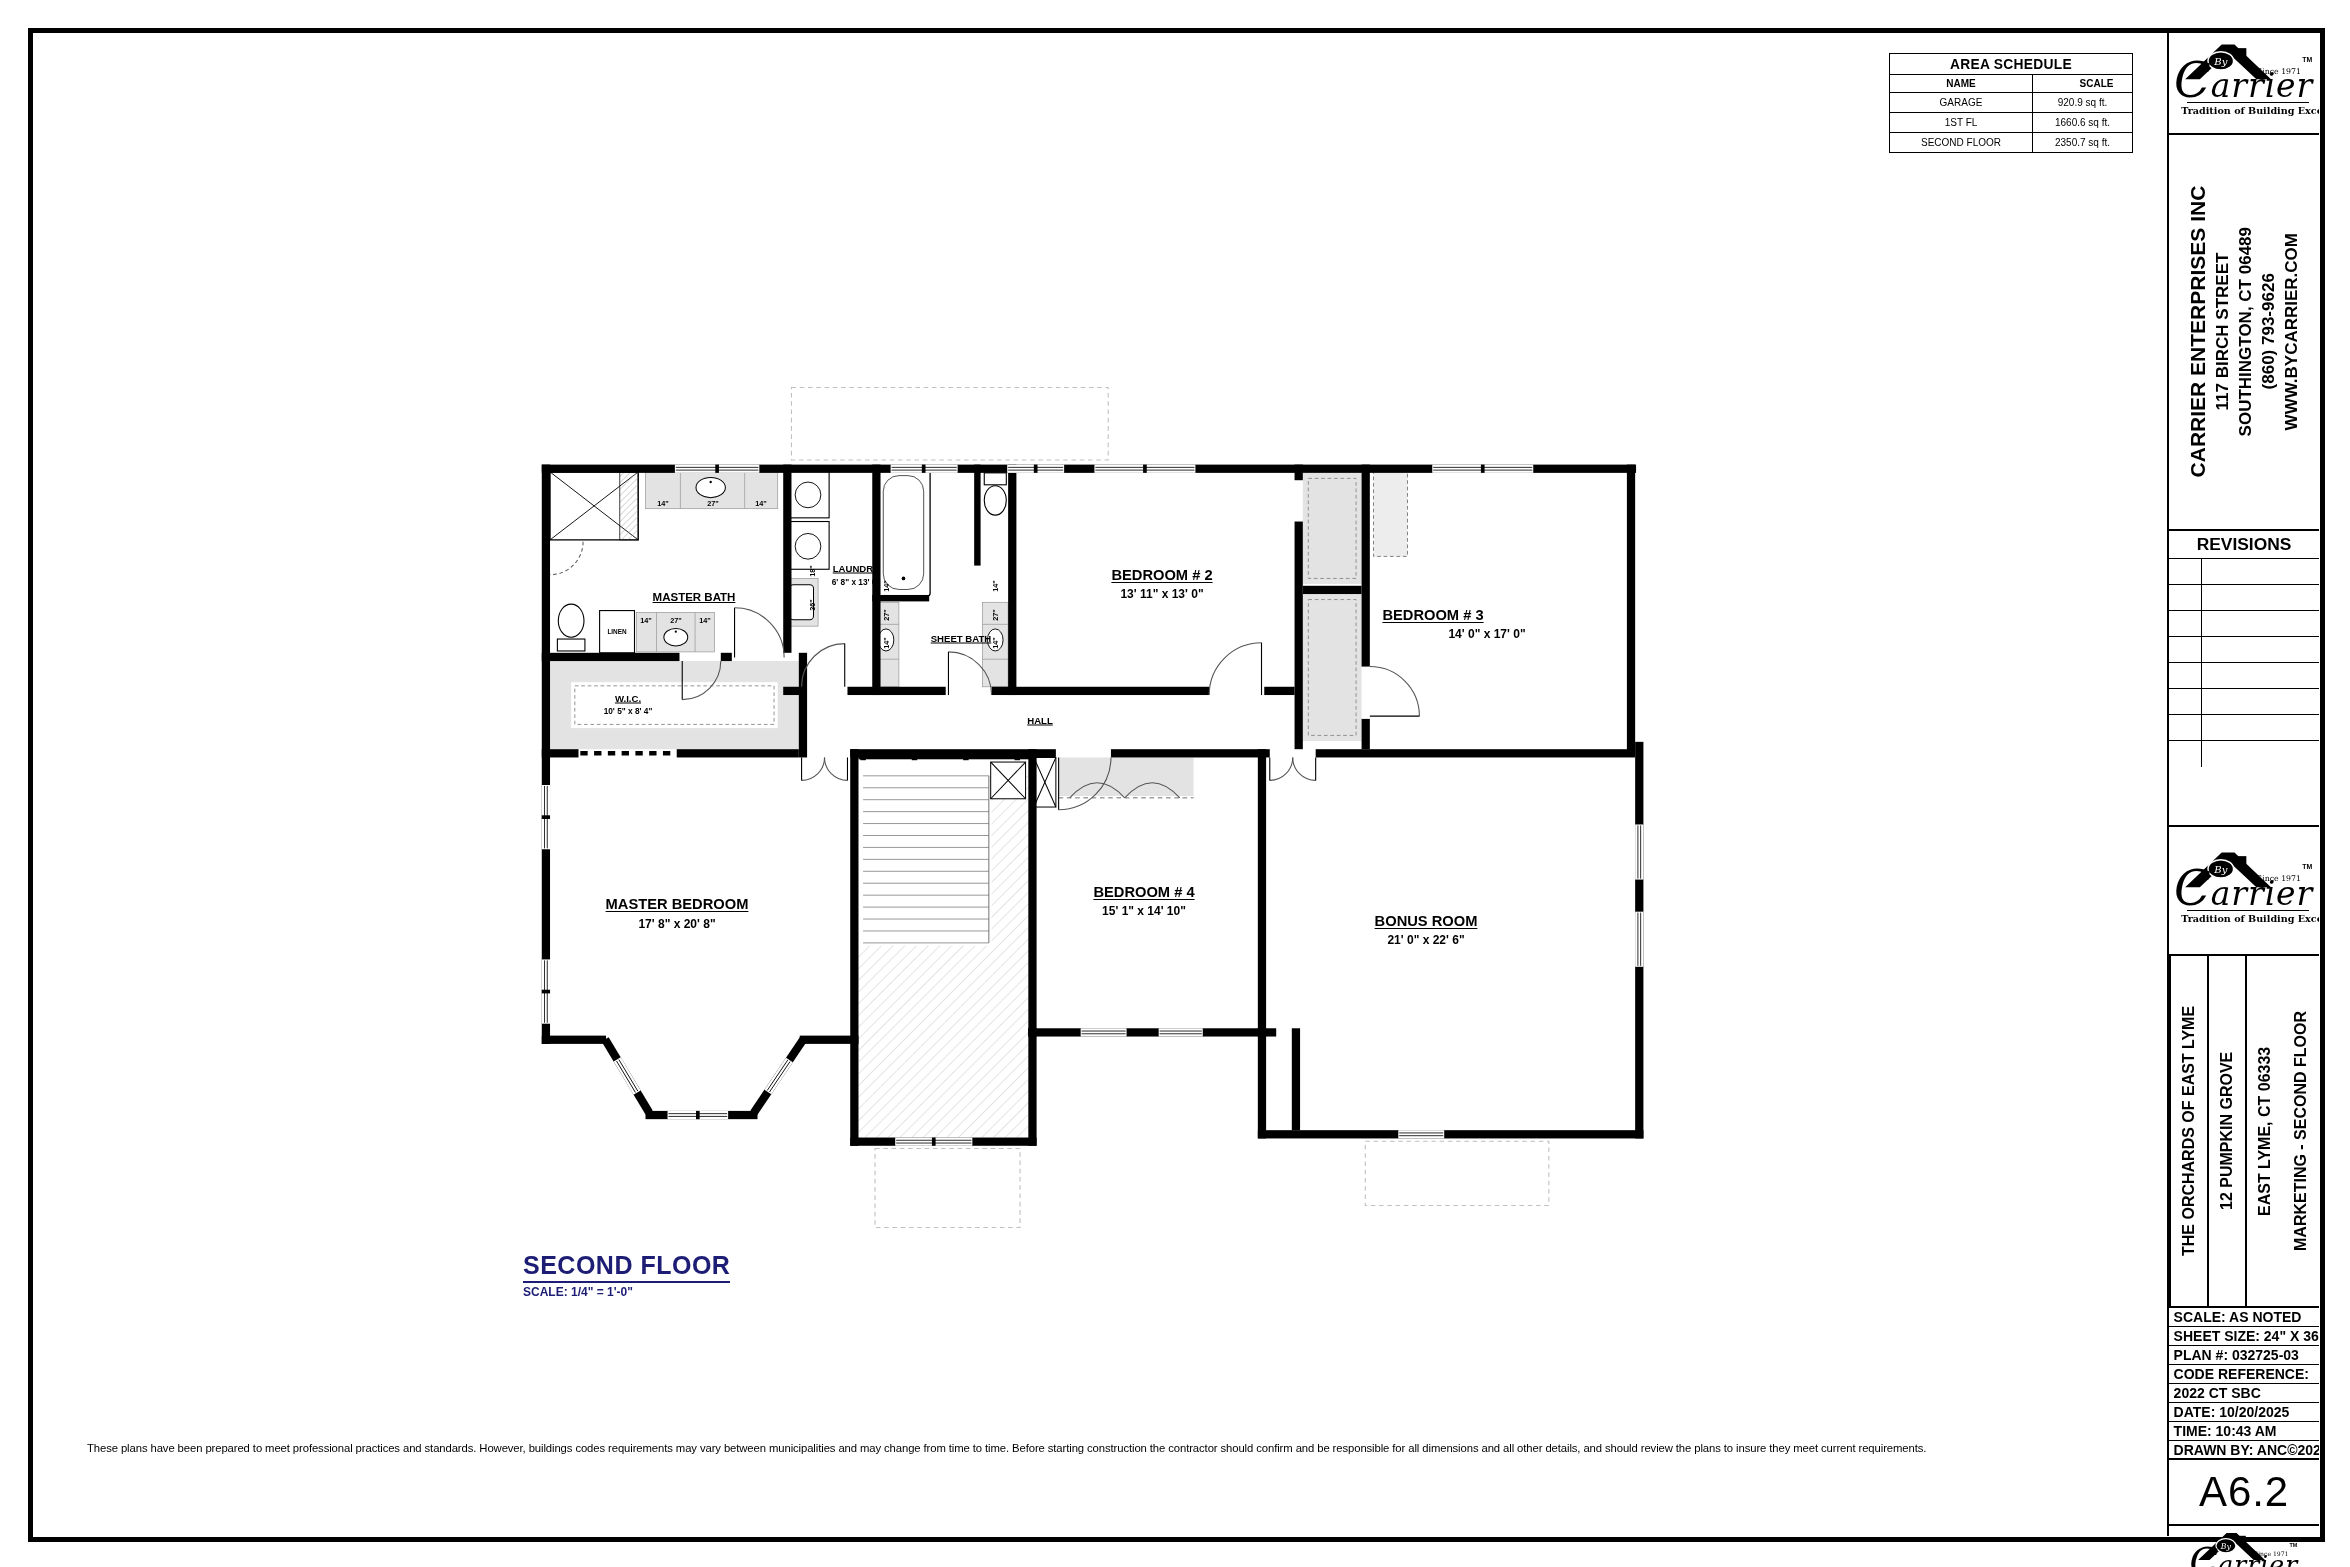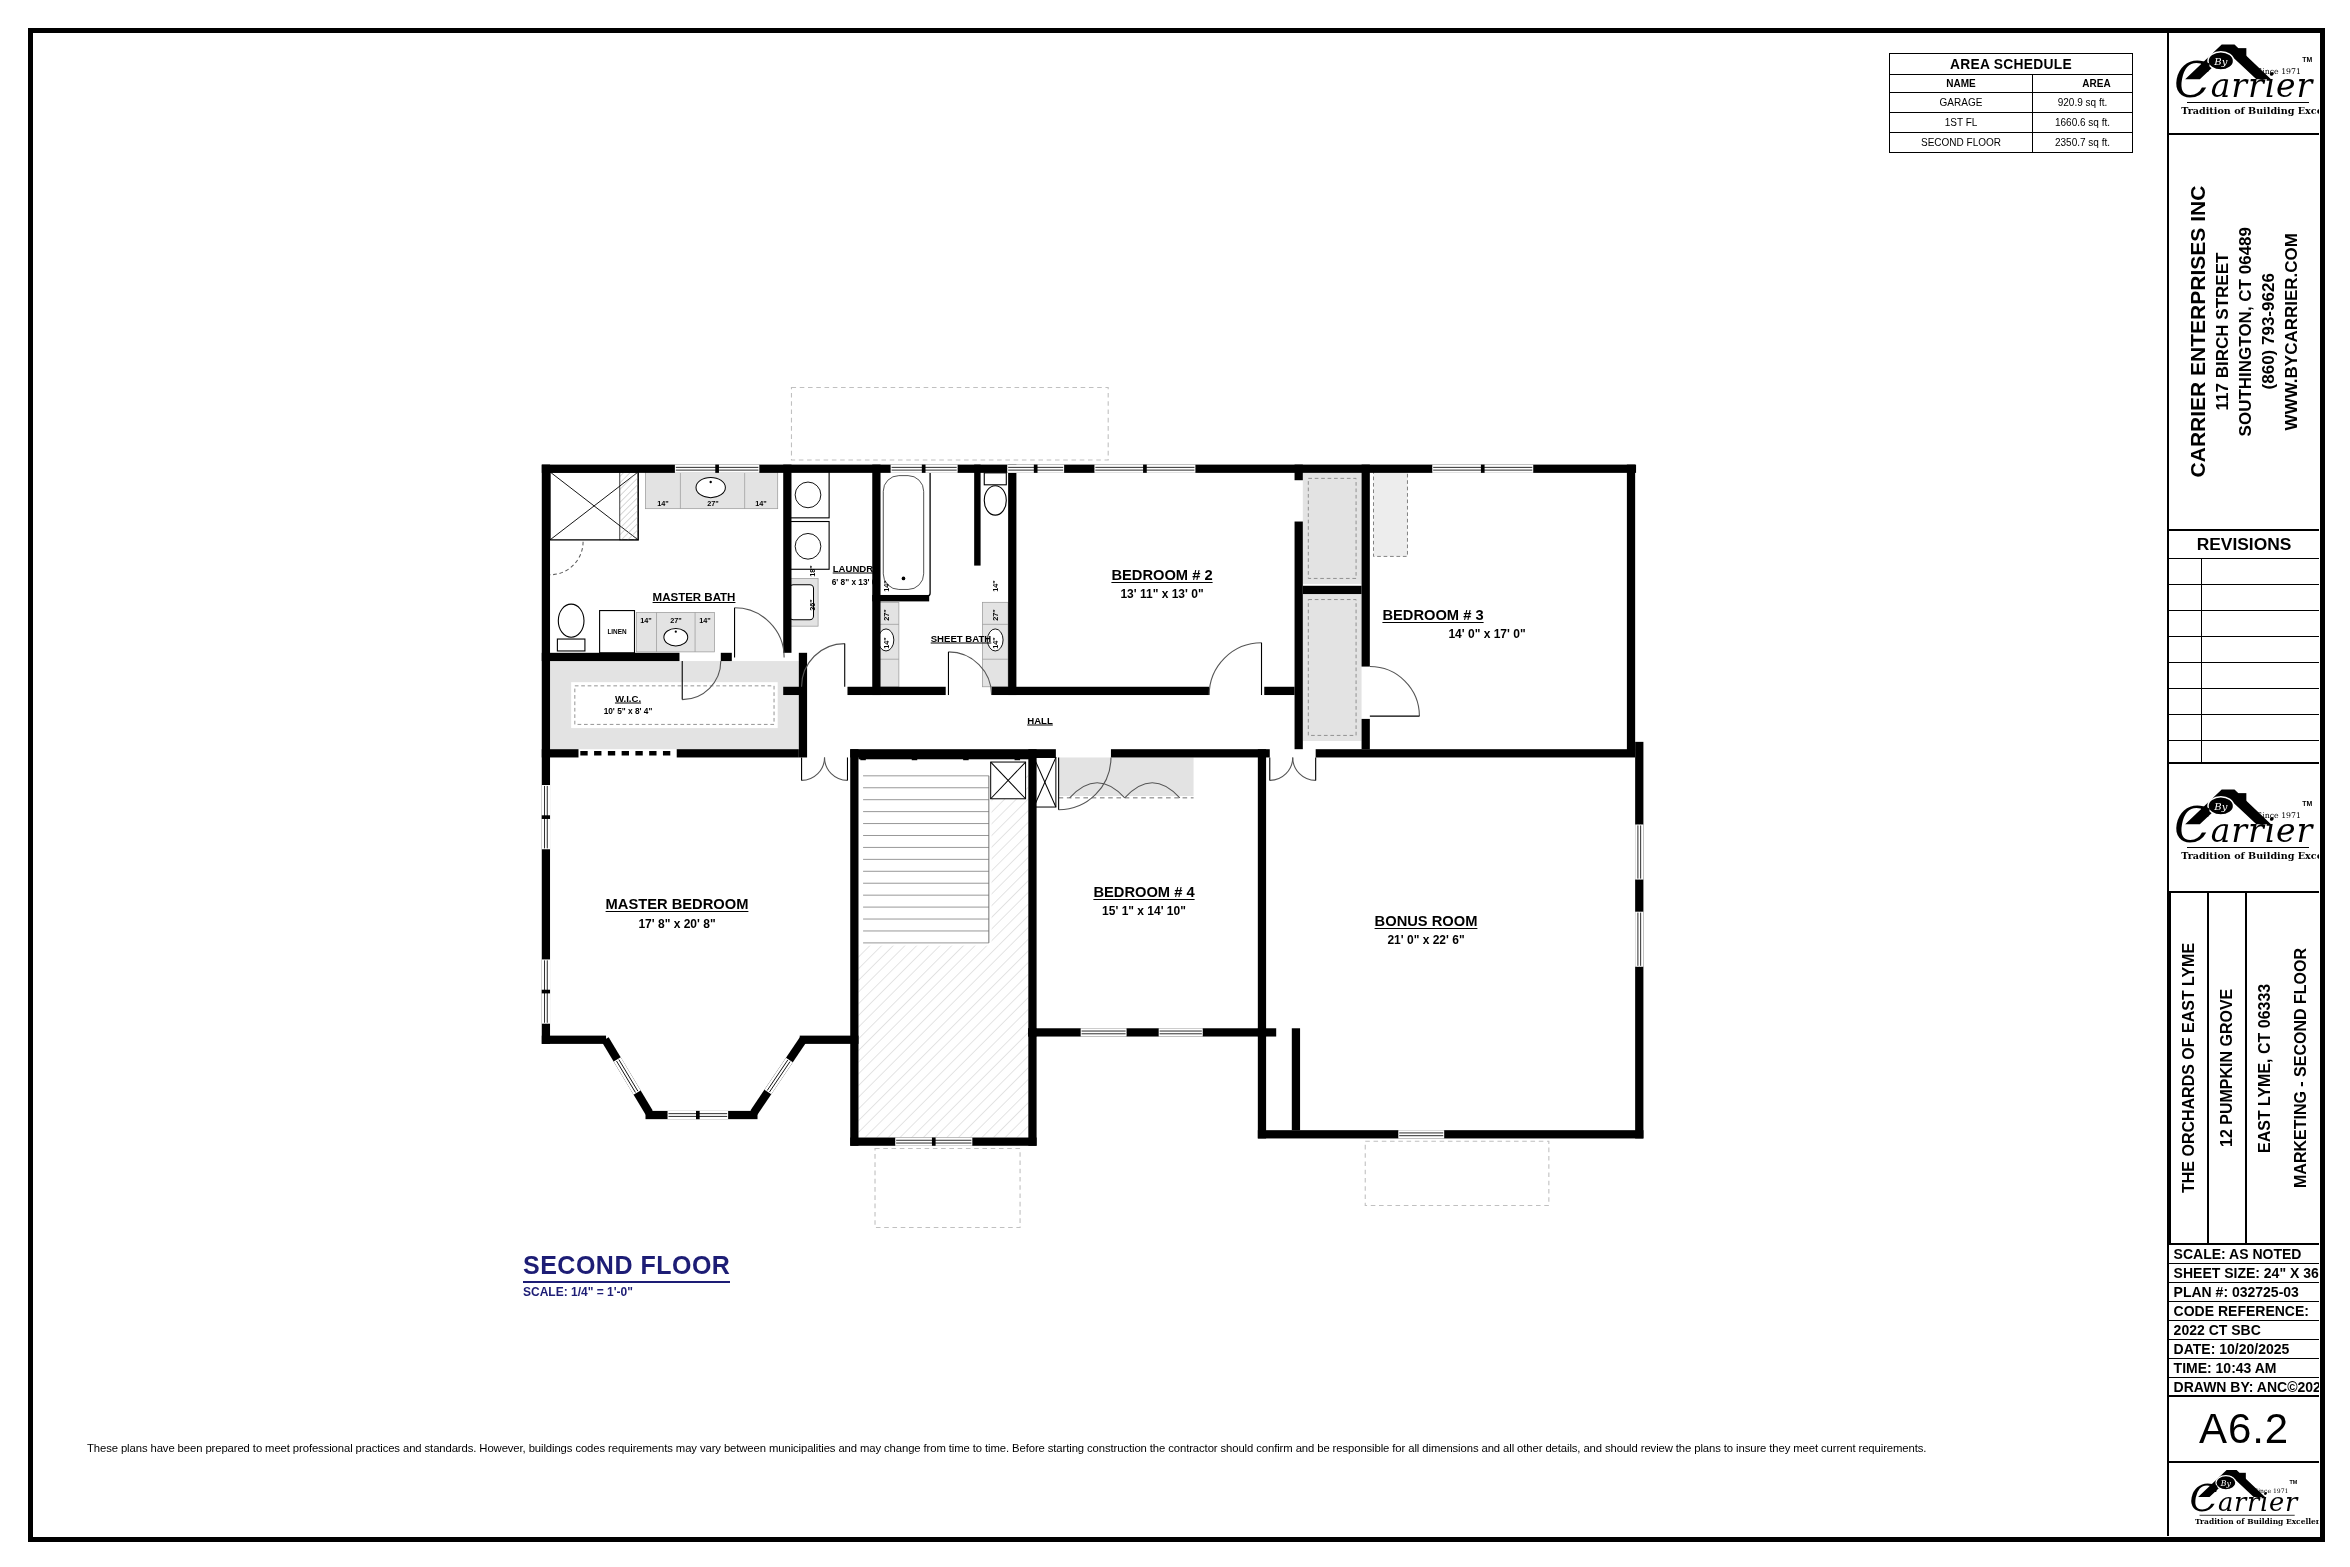--- a/index.html
+++ b/index.html
@@ -19,21 +19,21 @@
   .as-row.data .as-c1,.as-row.data .as-c2{height:19px;}
 
   
   .tblock{position:absolute;top:33px;left:2167px;width:152px;height:1503px;border-left:2.8px solid #000;box-sizing:border-box;background:#fff;}
   .tb-sec{box-sizing:border-box;border-bottom:2.3px solid #000;overflow:hidden;}
   .tb-logo1{height:102px;display:flex;align-items:center;justify-content:center;}
   .tb-co{height:396px;display:flex;justify-content:center;gap:2.8px;padding:7.3px 0;}
   .vtext{writing-mode:vertical-rl;transform:rotate(180deg);display:flex;align-items:center;justify-content:center;font-weight:bold;white-space:nowrap;}
   .co-name{font-size:21px;}
   .co-line{font-size:17px;}
-  .tb-rev{height:233px;}
+  .tb-rev{height:296px;}
   .rev-head{height:27.5px;border-bottom:1.8px solid #000;display:flex;align-items:center;justify-content:center;font-weight:bold;font-size:17.4px;box-sizing:border-box;}
   .rev-row{height:26px;border-bottom:1.4px solid #000;display:flex;box-sizing:border-box;}
   .rev-row:last-child{border-bottom:none;}
   .rev-c1{width:33px;border-right:1.4px solid #000;box-sizing:border-box;}
   .rev-c2{flex:1;}
   .tb-logo2{height:129px;display:flex;align-items:center;justify-content:center;}
   .tb-proj{height:352px;display:flex;}
   .proj-col{flex:1;border-right:2.3px solid #000;box-sizing:border-box;writing-mode:vertical-rl;transform:rotate(180deg);display:flex;align-items:center;justify-content:center;font-weight:bold;font-size:16px;white-space:nowrap;}
   .proj-col:first-child{border-right:none;} 
   .proj-col+.proj-col{}
@@ -76,21 +76,21 @@
 </style>
 </head>
 <body>
 
 <div class="frame"></div>
 
 <div class="area-schedule">
   <div class="as-title">AREA SCHEDULE</div>
   <div class="as-row as-head">
     <div class="as-c1">NAME</div>
-    <div class="as-c2">AREA</div>
+    <div class="as-c2">SCALE</div>
   </div>
   <div class="as-row data">
     <div class="as-c1">GARAGE</div>
     <div class="as-c2">920.9 sq ft.</div>
   </div>
   <div class="as-row data">
     <div class="as-c1">1ST FL</div>
     <div class="as-c2">1660.6 sq ft.</div>
   </div>
   <div class="as-row data">

